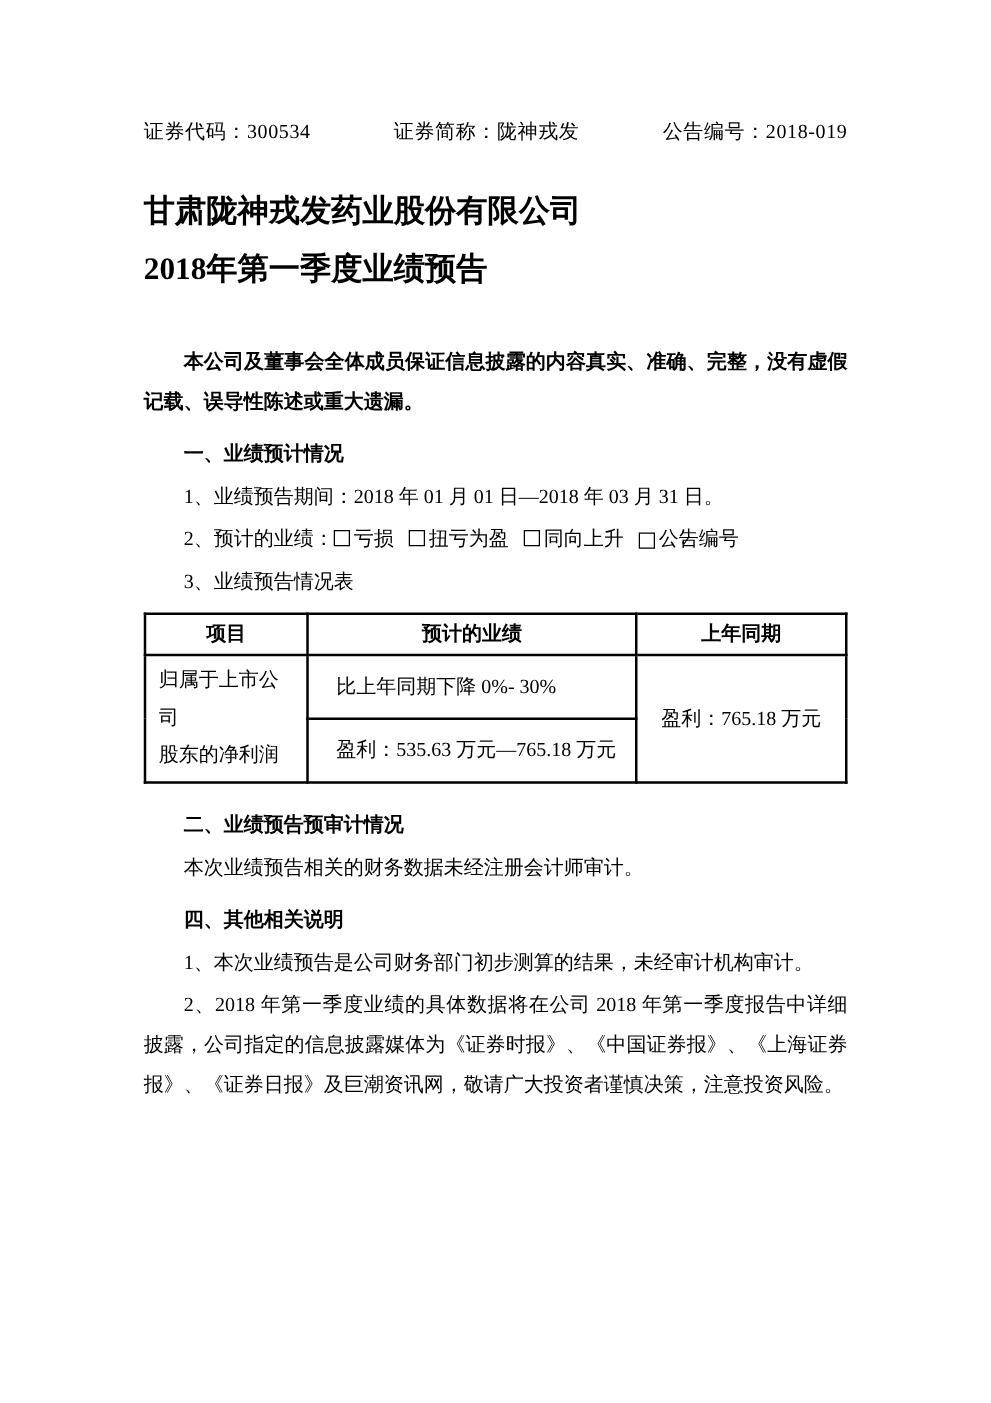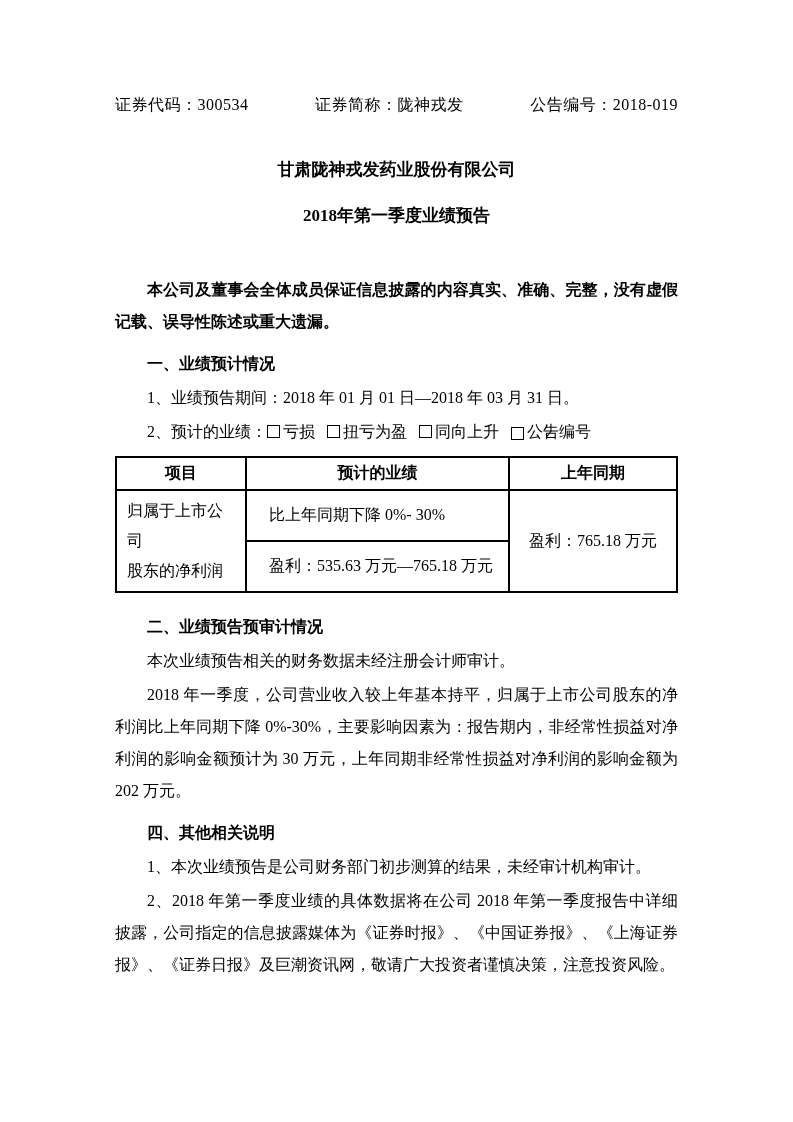--- a/index.html
+++ b/index.html
@@ -17,23 +17,22 @@
     padding: 95px 115px 11px 115px;
     background: #ffffff;
   }
   .doc-header {
     display: flex;
     justify-content: space-between;
     font-size: 16px;
     letter-spacing: 0.5px;
   }
   .doc-title {
-    text-align: center;
     font-weight: bold;
-    font-size: 17px;
+    font-size: 25px;
     line-height: 28px;
   }
   .doc-title.first { margin-top: 40px; }
   .doc-title.second { margin-top: 18px; }
   .disclaimer {
     margin-top: 44px;
     font-weight: bold;
     font-size: 16px;
     line-height: 32px;
     text-indent: 2em;
@@ -113,20 +112,21 @@
   <div class="doc-title first">甘肃陇神戎发药业股份有限公司</div>
   <div class="doc-title second">2018年第一季度业绩预告</div>
 
   <p class="disclaimer">本公司及董事会全体成员保证信息披露的内容真实、准确、完整，没有虚假记载、误导性陈述或重大遗漏。</p>
 
   <p class="heading gap-lg">一、业绩预计情况</p>
   <p class="para">1、业绩预告期间：2018 年 01 月 01 日—2018 年 03 月 31 日。</p>
   <p class="para">
     <span>2、预计的业绩：</span><span><span class="option"><span class="cb"></span><span>亏损</span></span><span class="option"><span class="cb"></span><span>扭亏为盈</span></span><span class="option"><span class="cb"></span><span>同向上升</span></span><span class="option"><span class="cb">✓</span><span>公告编号</span></span></span>
   </p>
+  <p class="para">3、业绩预告情况表</p>
 
   <table class="forecast-table">
     <thead>
       <tr>
         <th>项目</th>
         <th>预计的业绩</th>
         <th>上年同期</th>
       </tr>
     </thead>
     <tbody>
@@ -140,19 +140,18 @@
       </tr>
       <tr>
         <td class="c2">盈利：535.63 万元—765.18 万元</td>
       </tr>
     </tbody>
   </table>
 
   <p class="heading" style="margin-top:18px;">二、业绩预告预审计情况</p>
   <p class="para">本次业绩预告相关的财务数据未经注册会计师审计。</p>
 
-  <p class="para">2018 年一季度，公司营业收入较上年基本持平，归属于上市公司股东的净利润比上年同期下降 0%-30%，主要影响因素为：报告期内，非经常性损益对净利润的影响金额预计为 30 万元，上年同期非经常性损益对净利润的影响金额为202 万元。</p>
 
   <p class="heading">四、其他相关说明</p>
   <p class="para">1、本次业绩预告是公司财务部门初步测算的结果，未经审计机构审计。</p>
   <p class="para">2、2018 年第一季度业绩的具体数据将在公司 2018 年第一季度报告中详细披露，公司指定的信息披露媒体为《证券时报》、《中国证券报》、《上海证券报》、《证券日报》及巨潮资讯网，敬请广大投资者谨慎决策，注意投资风险。</p>
 
 </div>
 
 </body></html>

